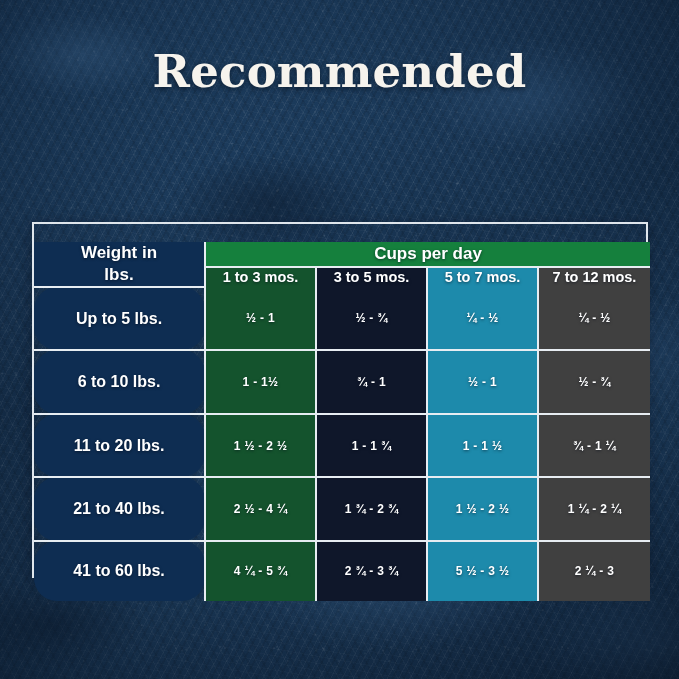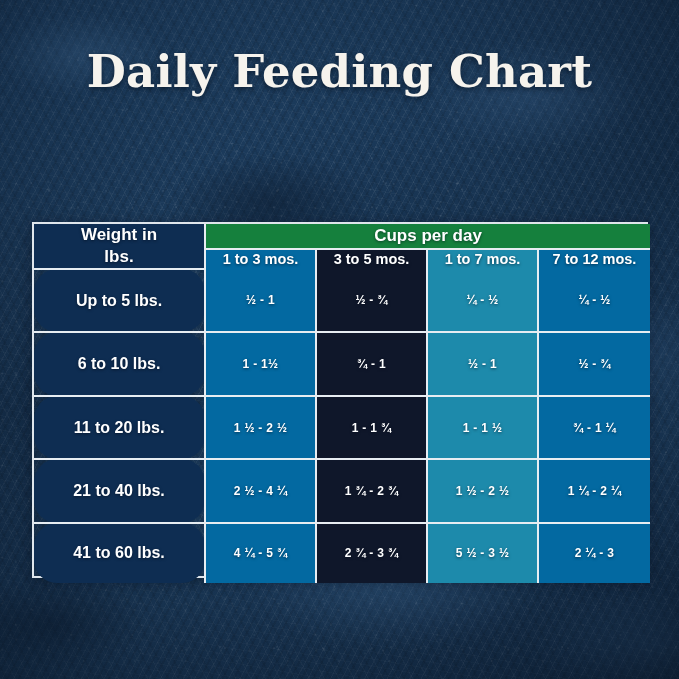--- a/index.html
+++ b/index.html
@@ -102,20 +102,21 @@
     height: 356px;
     border: 2px solid #dfe6ec;
     box-sizing: border-box;
     box-shadow: 0 3px 12px rgba(3,12,25,0.45);
   }
   table.feeding {
     width: 100%;
     height: 100%;
     border-collapse: collapse;
     table-layout: fixed;
+    margin-top: 18px;
   }
   table.feeding td, table.feeding th {
     border: 2px solid #e7edf2;
     text-align: center;
     vertical-align: middle;
     padding: 0 2px;
     color: #ffffff;
     font-weight: bold;
     text-shadow: 0 1px 3px rgba(2,10,22,0.55);
     box-sizing: border-box;
@@ -123,42 +124,42 @@
   table.feeding th { font-weight: bold; }
 
   
   table.feeding tr > *:first-child { border-left: none; }
   table.feeding tr > *:last-child  { border-right: none; }
   table.feeding tr:first-child > * { border-top: none; }
   table.feeding tr:last-child  > * { border-bottom: none; }
 
   
   .c0 { background: #0e2d52; }
-  .c1 { background: #0369a1; }
+  .c1 { background: #14532d; }
   .c2 { background: #0f172a; }
   .c3 { background: #1d8aab; }
-  .c4 { background: #0369a1; }
+  .c4 { background: #404040; }
 
   .hdr-weight      { font-size: 17px; line-height: 22px; }
   .hdr-cups        { font-size: 17px; background: #15803d; }
   .hdr-month       { font-size: 14.5px; }
   td.weight-cell   { font-size: 16px; border-radius: 23px; }
   td.value-cell    { font-size: 12px; letter-spacing: 0.3px; }
 </style>
 </head>
 <body>
 
 <div id="bg-texture"></div>
 <div id="bg-speckle"></div>
 <div id="bg-vignette"></div>
 
 <div id="content">
 
   <div id="title-block">
-    <span class="tline">Daily Feeding Chart</span>
+    <span class="tline">Recommended</span>
   </div>
 
   <div id="feeding-table-wrap">
     <table class="feeding">
       <colgroup>
         <col style="width:171px">
         <col style="width:111px">
         <col style="width:111px">
         <col style="width:111px">
         <col style="width:112px">
@@ -167,21 +168,21 @@
         <tr>
           <th class="c0 hdr-weight" rowspan="2">
             <span>Weight in</span><br>
             <span>lbs.</span>
           </th>
           <th class="hdr-cups" colspan="4">Cups per day</th>
         </tr>
         <tr>
           <th class="c1 hdr-month">1 to 3 mos.</th>
           <th class="c2 hdr-month">3 to 5 mos.</th>
-          <th class="c3 hdr-month">1 to 7 mos.</th>
+          <th class="c3 hdr-month">5 to 7 mos.</th>
           <th class="c4 hdr-month">7 to 12 mos.</th>
         </tr>
       </thead>
       <tbody>
         <tr>
           <td class="c0 weight-cell">Up to 5 lbs.</td>
           <td class="c1 value-cell">½  - 1</td>
           <td class="c2 value-cell">½  - ¾</td>
           <td class="c3 value-cell">¼  - ½</td>
           <td class="c4 value-cell">¼  - ½</td>

